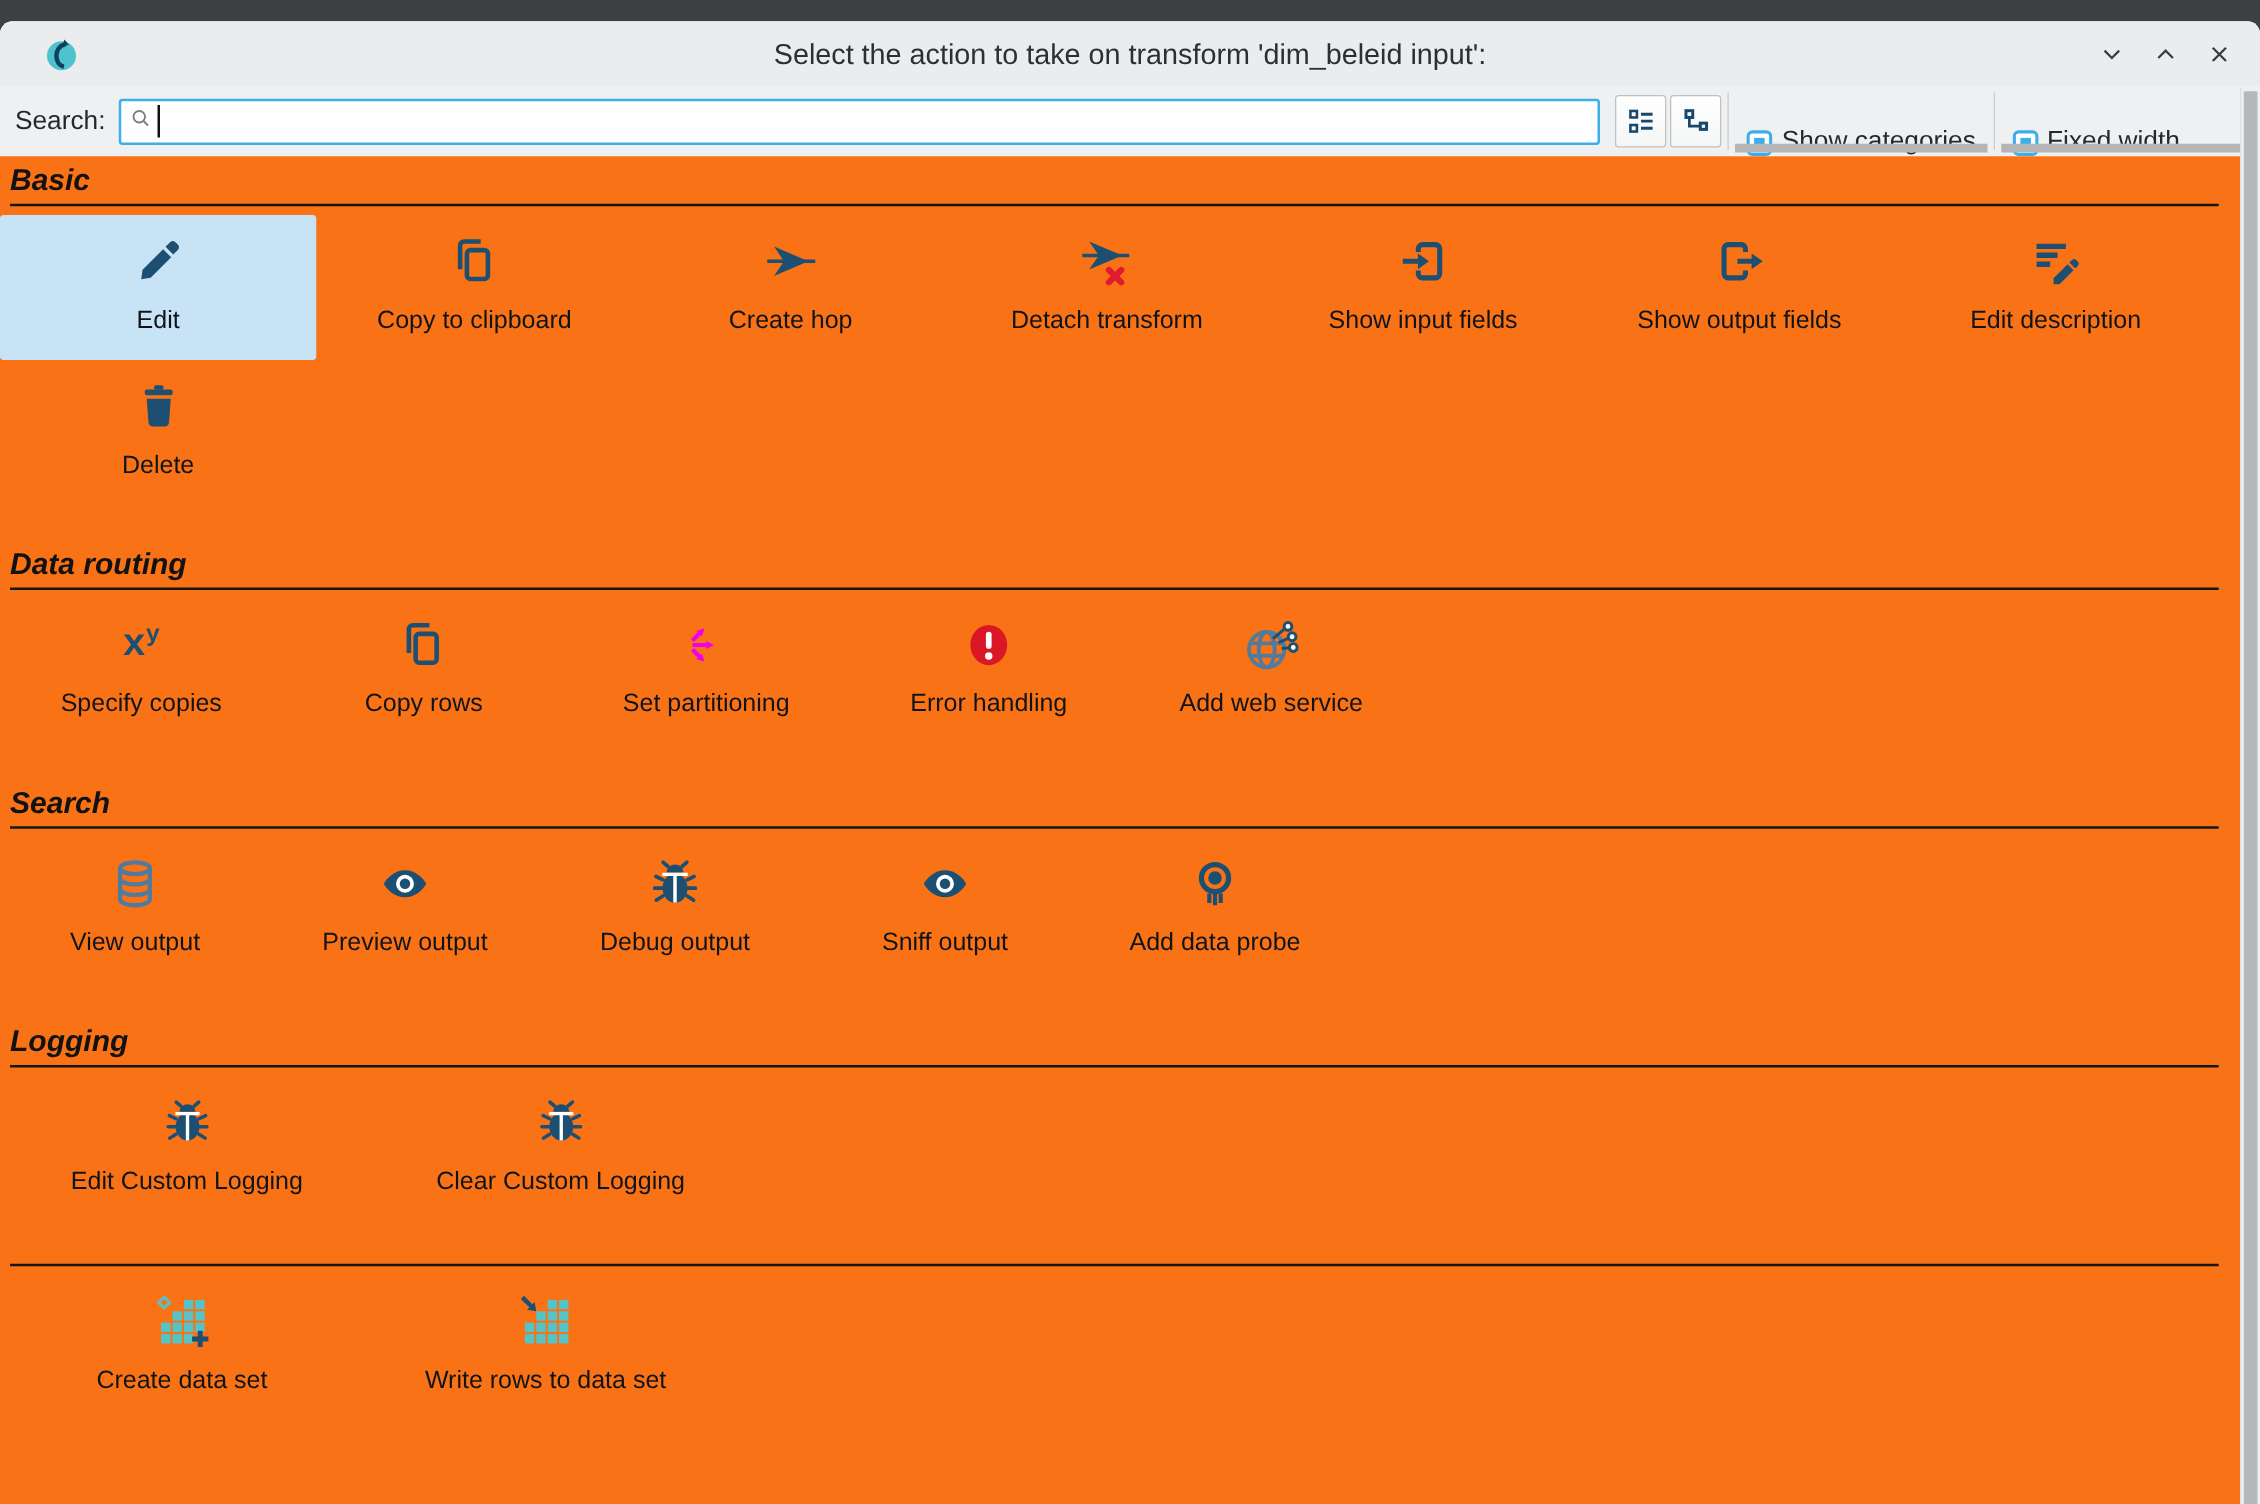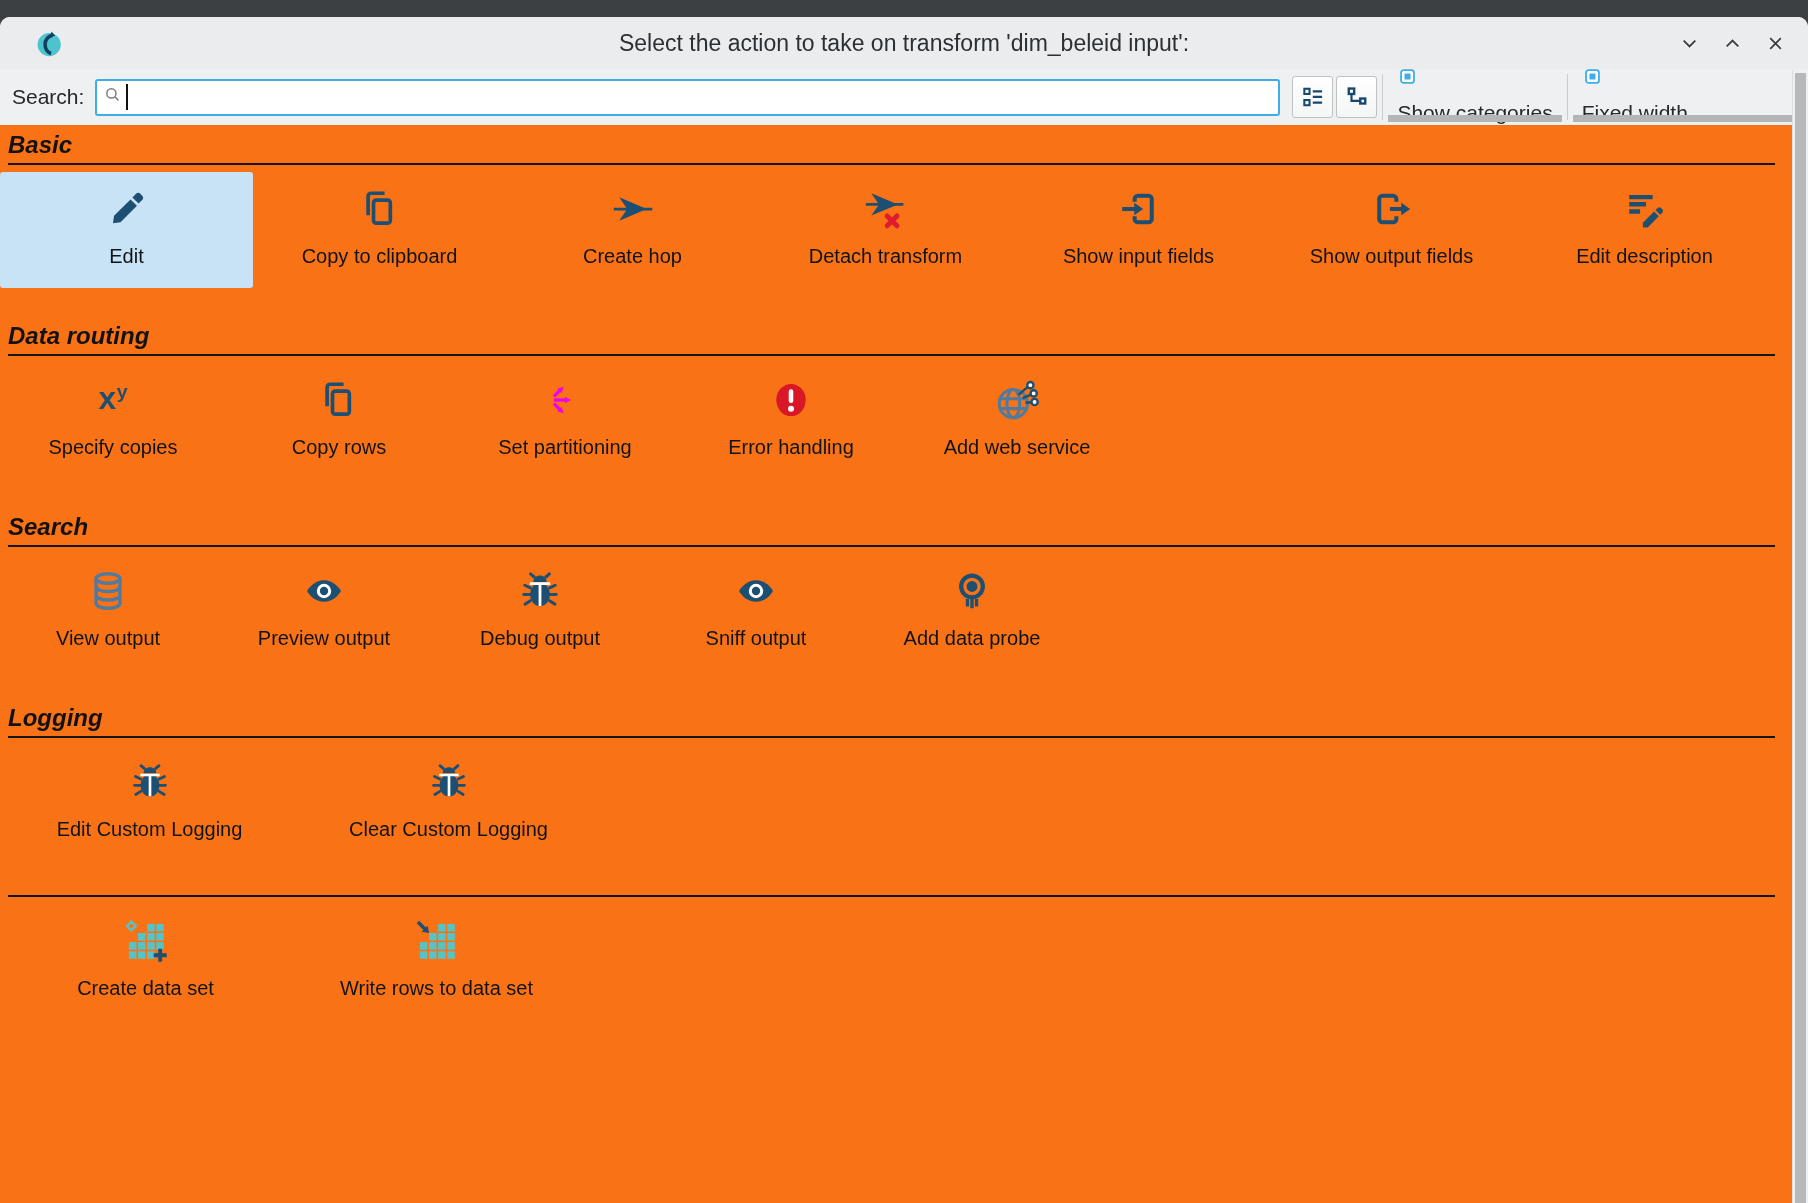--- a/index.html
+++ b/index.html
@@ -16,21 +16,21 @@
   .toolbar{height:56px;background:#eff0f1;display:flex;align-items:center;padding-left:12px;box-sizing:border-box;}
   .search-label{font-size:21px;color:#25292c;}
   .search-field{margin-left:11px;width:1185px;height:37px;background:#fff;border:2px solid #3daee9;
     border-radius:3px;display:flex;align-items:center;padding-left:5px;box-sizing:border-box;}
   .caret{width:2px;height:26px;background:#111;margin-left:2px;}
   .tb-btn{width:41px;height:42px;background:linear-gradient(#fff,#f4f5f5);border:1px solid #bfc1c2;
     border-radius:3px;display:flex;align-items:center;justify-content:center;padding:0;}
   .tb-btn + .tb-btn{margin-left:3px;}
   .tb-btn:first-of-type{margin-left:12px;}
   .tb-sep{width:1px;height:46px;background:#c9cbcc;margin:0 5px;}
-  .tb-group{position:relative;display:flex;align-items:flex-start;gap:17px;height:56px;padding:0 9px;flex-direction:column;}
+  .tb-group{position:relative;display:flex;align-items:flex-end;gap:7px;height:56px;padding:0 9px;}
   .tb-group::after{content:"";position:absolute;left:0;right:0;bottom:3px;height:7px;background:#b3b5b6;}
   .tb-group.grow{flex:1;}
   .cb-label{font-size:21px;color:#25292c;white-space:nowrap;}
   
   .content{position:relative;background:#f97316;height:1092px;padding-top:6px;box-sizing:border-box;}
   .section{margin-top:0;}
   .section + .section{margin-top:34px;}
   .sec-title{margin:0 0 0 8px;font-size:24px;font-weight:700;font-style:italic;color:#121212;line-height:28px;}
   .rule{border-top:2px solid #161616;margin:4px 33px 7px 8px;height:0;}
   .cells{display:flex;flex-wrap:wrap;}
@@ -200,20 +200,30 @@
         <div class="cell">
           <span class="icon navy">
             <svg width="42" height="42" viewBox="0 0 24 24">
               <path d="M3 5.2 h13.4 M3 9.3 h9.6 M3 13.4 h6.2" stroke="currentColor" stroke-width="2.5" fill="none"></path>
               <path d="M10.8 19.8 l6.4 -6.4 2.7 2.7 -6.4 6.4 h-2.7 z" fill="currentColor"></path>
               <path d="M18 12.6 l1.2-1.2 c.5-.5 1.4-.5 1.9 0 l.8.8 c.5.5.5 1.4 0 1.9 l-1.2 1.2 z" fill="currentColor"></path>
             </svg>
             </span>
           <span class="label">Edit description</span>
         </div>
+        <div class="cell">
+          <span class="icon navy">
+            <svg width="42" height="42" viewBox="0 0 24 24" fill="currentColor">
+              <rect x="9.8" y="2.4" width="4.4" height="2" rx="0.9"></rect>
+              <rect x="5.6" y="4.3" width="12.8" height="2.7" rx="1.1"></rect>
+              <path d="M6.5 8.6 h11 l-.8 10.7 a2.2 2.2 0 0 1 -2.2 2 h-5 a2.2 2.2 0 0 1 -2.2 -2 z"></path>
+            </svg>
+            </span>
+          <span class="label">Delete</span>
+        </div>
       </div>
     </div>
 
     <div class="section sec-routing">
       <h2 class="sec-title">Data routing</h2>
       <div class="rule"></div>
       <div class="cells">
         <div class="cell">
           <span class="icon">
             <span class="xy"><span>x</span><sup>y</sup></span>

